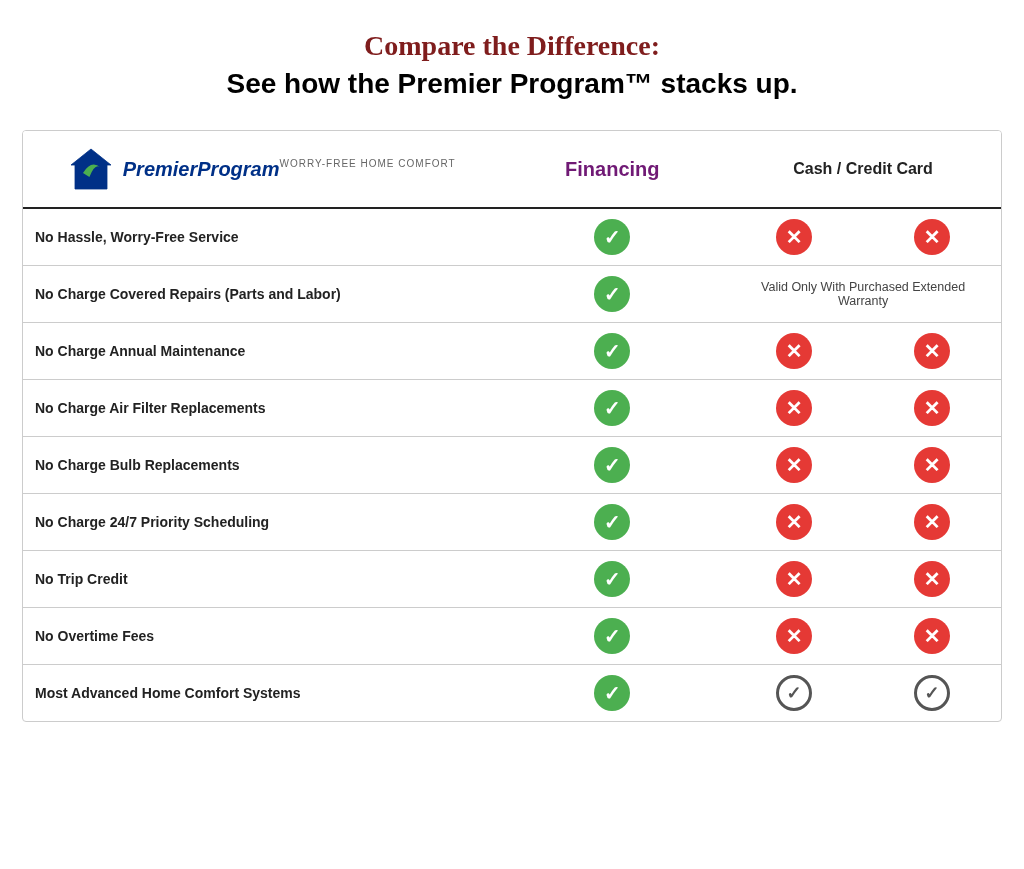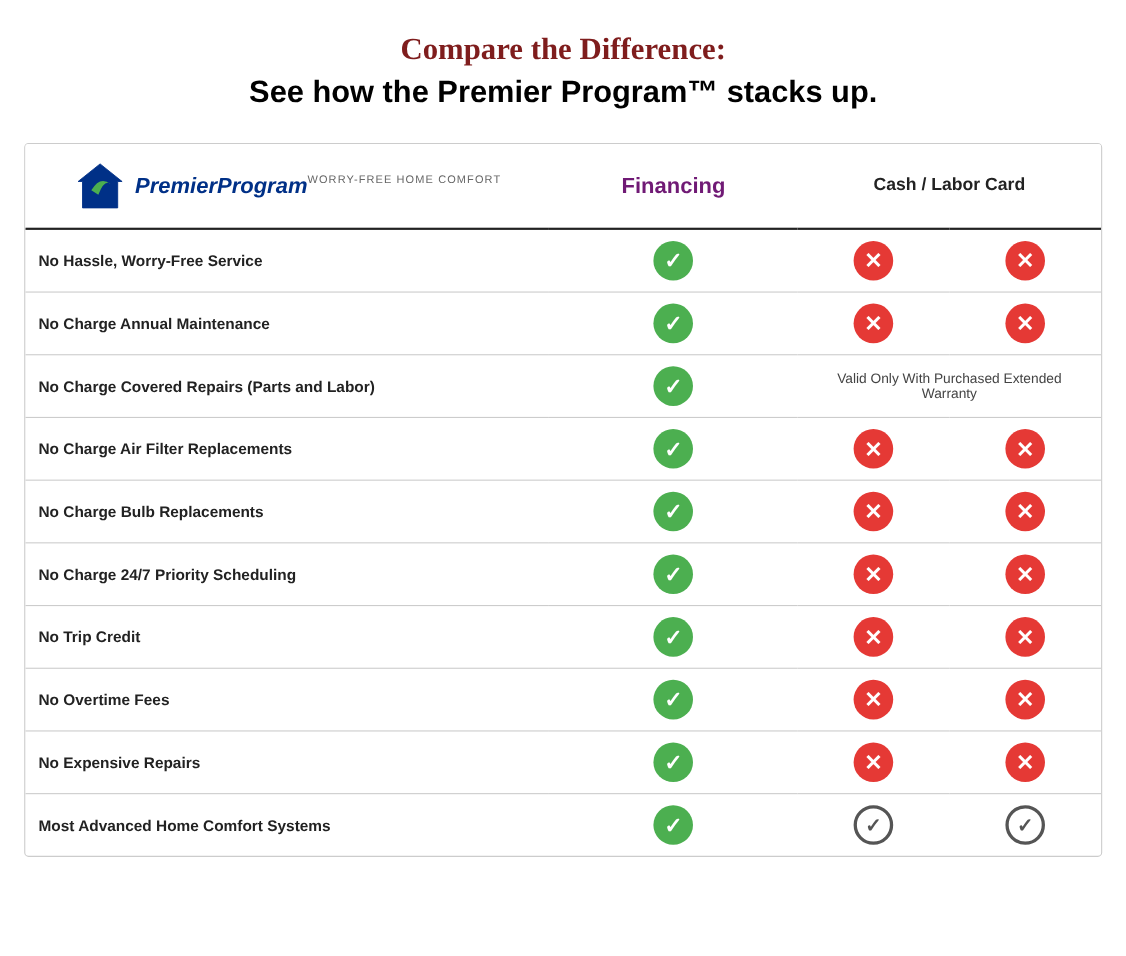--- a/index.html
+++ b/index.html
@@ -187,43 +187,43 @@
                 <span style="font-size:20px;font-weight:900;color:#003087;font-style:italic;">PremierProgram</span>
               </div>
               <div class="logo-subtext">WORRY-FREE HOME COMFORT</div>
             </div>
           </div>
         </td>
         <td>
           <span class="financing-label">Financing</span>
         </td>
         <td colspan="2">
-          <span class="cashcard-label">Cash / Labor Card</span>
+          <span class="cashcard-label">Cash / Credit Card</span>
         </td>
       </tr>
     </thead>
     <tbody id="table-body">
     <tr>
           <td>No Hassle, Worry-Free Service</td>
           <td><span class="icon-green-check-filled">✓</span></td>
           <td><span class="icon-red-x">✕</span></td>
           <td><span class="icon-red-x">✕</span></td>
         </tr>
         <tr>
+          <td>No Charge Covered Repairs (Parts and Labor)</td>
+          <td><span class="icon-green-check-filled">✓</span></td>
+          <td colspan="2" class="warranty-cell">Valid Only With Purchased Extended Warranty</td>
+        </tr>
+        <tr>
           <td>No Charge Annual Maintenance</td>
           <td><span class="icon-green-check-filled">✓</span></td>
           <td><span class="icon-red-x">✕</span></td>
           <td><span class="icon-red-x">✕</span></td>
         </tr>
         <tr>
-          <td>No Charge Covered Repairs (Parts and Labor)</td>
-          <td><span class="icon-green-check-filled">✓</span></td>
-          <td colspan="2" class="warranty-cell">Valid Only With Purchased Extended Warranty</td>
-        </tr>
-        <tr>
           <td>No Charge Air Filter Replacements</td>
           <td><span class="icon-green-check-filled">✓</span></td>
           <td><span class="icon-red-x">✕</span></td>
           <td><span class="icon-red-x">✕</span></td>
         </tr>
         <tr>
           <td>No Charge Bulb Replacements</td>
           <td><span class="icon-green-check-filled">✓</span></td>
           <td><span class="icon-red-x">✕</span></td>
           <td><span class="icon-red-x">✕</span></td>
@@ -235,26 +235,20 @@
           <td><span class="icon-red-x">✕</span></td>
         </tr>
         <tr>
           <td>No Trip Credit</td>
           <td><span class="icon-green-check-filled">✓</span></td>
           <td><span class="icon-red-x">✕</span></td>
           <td><span class="icon-red-x">✕</span></td>
         </tr>
         <tr>
           <td>No Overtime Fees</td>
-          <td><span class="icon-green-check-filled">✓</span></td>
-          <td><span class="icon-red-x">✕</span></td>
-          <td><span class="icon-red-x">✕</span></td>
-        </tr>
-        <tr>
-          <td>No Expensive Repairs</td>
           <td><span class="icon-green-check-filled">✓</span></td>
           <td><span class="icon-red-x">✕</span></td>
           <td><span class="icon-red-x">✕</span></td>
         </tr>
         <tr>
           <td>Most Advanced Home Comfort Systems</td>
           <td><span class="icon-green-check-filled">✓</span></td>
           <td><span class="icon-gray-check">✓</span></td>
           <td><span class="icon-gray-check">✓</span></td>
         </tr>

